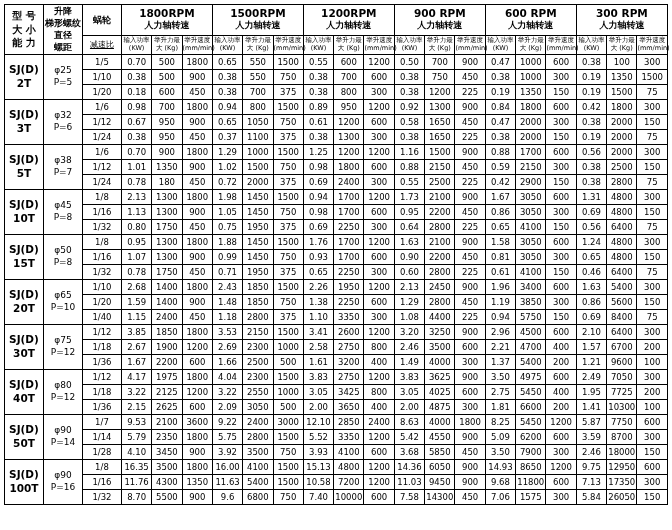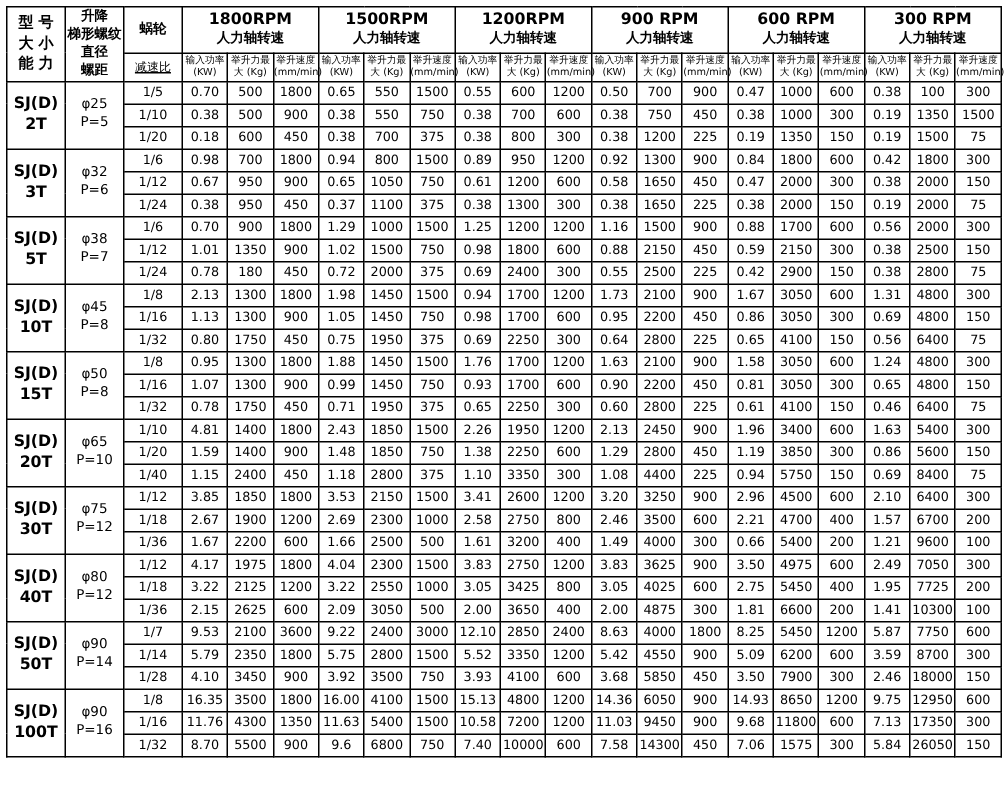--- a/index.html
+++ b/index.html
@@ -472,21 +472,21 @@
         <tr class="rowcell">
           <td rowspan="3" class="model">
             <div>SJ(D)</div>
             <div>20T</div>
           </td>
           <td rowspan="3" class="screw">
             <div>φ65</div>
             <div>P=10</div>
           </td>
           <td class="ratio">1/10</td>
-          <td class="num">4.81</td>
+          <td class="num">2.68</td>
           <td class="num">1400</td>
           <td class="num">1800</td>
           <td class="num">2.43</td>
           <td class="num">1850</td>
           <td class="num">1500</td>
           <td class="num">2.26</td>
           <td class="num">1950</td>
           <td class="num">1200</td>
           <td class="num">2.13</td>
           <td class="num">2450</td>
@@ -597,21 +597,21 @@
           <td class="num">600</td>
           <td class="num">1.66</td>
           <td class="num">2500</td>
           <td class="num">500</td>
           <td class="num">1.61</td>
           <td class="num">3200</td>
           <td class="num">400</td>
           <td class="num">1.49</td>
           <td class="num">4000</td>
           <td class="num">300</td>
-          <td class="num">0.66</td>
+          <td class="num">1.37</td>
           <td class="num">5400</td>
           <td class="num">200</td>
           <td class="num">1.21</td>
           <td class="num">9600</td>
           <td class="num">100</td>
         </tr>
         <tr class="rowcell">
           <td rowspan="3" class="model">
             <div>SJ(D)</div>
             <div>40T</div>

